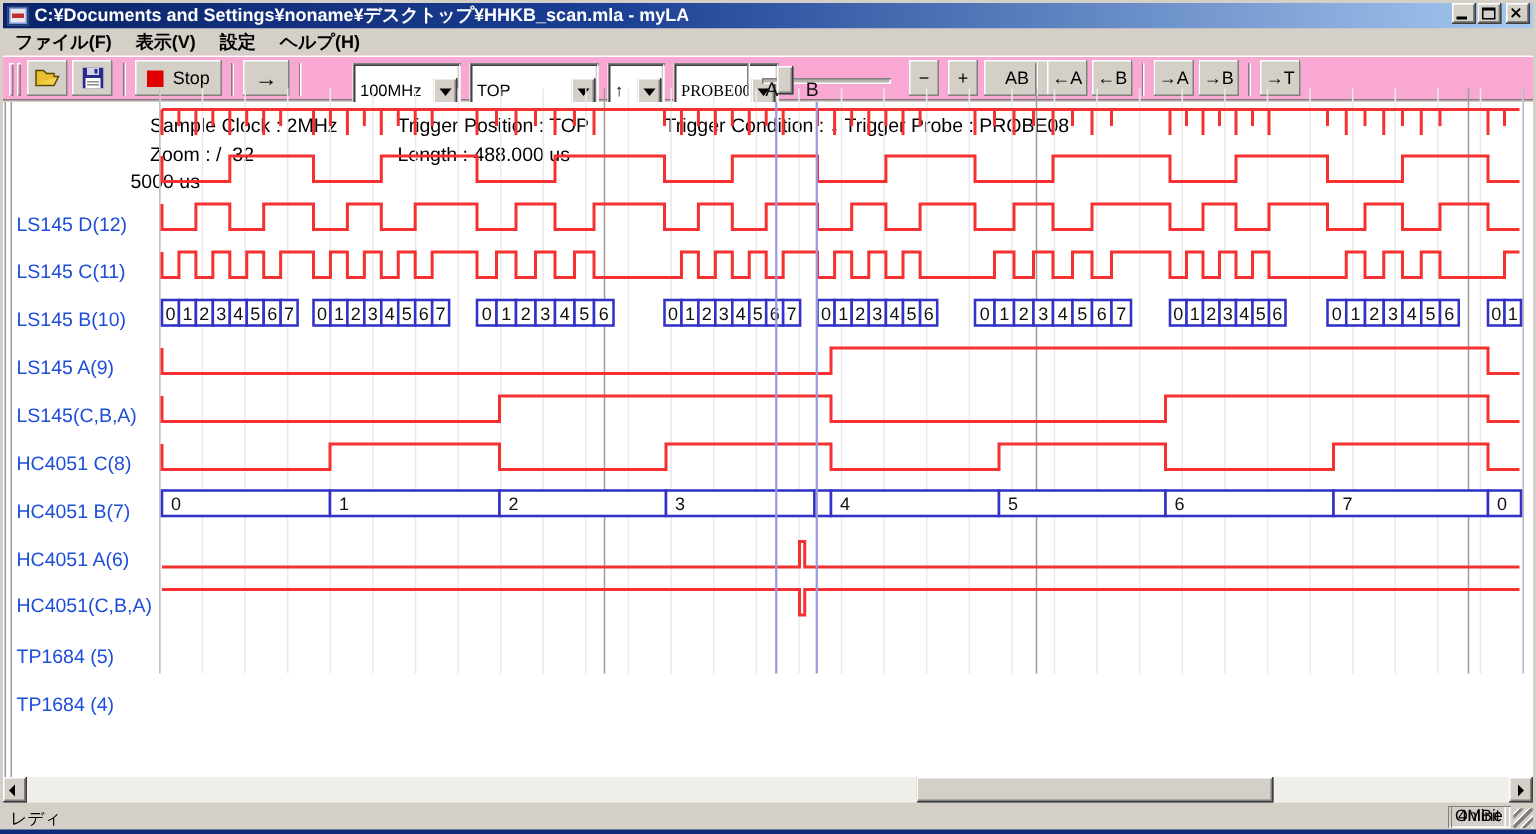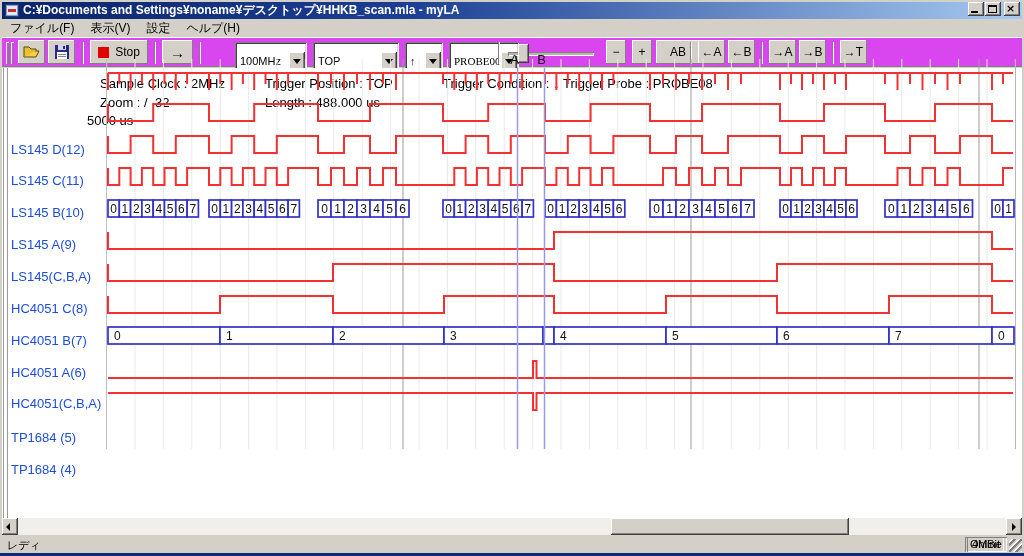--- a/index.html
+++ b/index.html
@@ -13,24 +13,24 @@
   #titlebar .title-text { font-size:12px; font-weight:bold; margin-left:4px; white-space:nowrap; overflow:hidden; }
   .tb-btn { position:absolute; top:2px; width:16px; height:14px; background:#d4d0c8;
     box-shadow:inset -1px -1px 0 #404040, inset 1px 1px 0 #fff, inset -2px -2px 0 #808080; }
   .glyph-min { position:absolute; left:3px; bottom:3px; width:7px; height:2px; background:#000; }
   .glyph-max { position:absolute; left:3px; top:3px; width:9px; height:8px; border:1px solid #000; border-top:2px solid #000; }
   .glyph-x { position:absolute; left:2px; top:0px; font-size:11px; font-weight:bold; color:#000; line-height:13px; font-family:"DejaVu Sans",sans-serif; }
   #app-icon { width:14px; height:13px; background:#7b9ae0; border:1px solid #243a72; position:relative; flex:none; }
   #app-icon:before { content:""; position:absolute; inset:1px; background:#e8e8e8; }
   #app-icon:after { content:""; position:absolute; left:2px; top:4px; width:8px; height:3px; background:#c03030; }
 
-  #menubar { position:absolute; left:2px; top:19px; right:2px; height:18px; background:#d4d0c8; display:flex; align-items:center; }
+  #menubar { position:absolute; left:2px; top:19px; right:2px; height:18px; background:#d4d0c8; display:flex; align-items:center;font-weight:bold; }
   .menu-item { padding:1px 8px; font-size:12px; color:#000; }
 
-  #toolbar { position:absolute; left:2px; top:37px; right:2px; height:30px; background:#d946ef;
+  #toolbar { position:absolute; left:2px; top:37px; right:2px; height:30px; background:#f9a8d4;
     border-top:1px solid #fff; border-bottom:1px solid #808080; }
   .grip { position:absolute; top:4px; height:22px; width:3px;
     box-shadow:inset 1px 1px 0 #fff, inset -1px -1px 0 #808080; }
   .tsep { position:absolute; top:4px; height:22px; width:2px;
     box-shadow:inset 1px 0 0 #808080, inset -1px 0 0 #fff; }
   .tool-btn { position:absolute; top:2px; height:24px; background:#d4d0c8; display:flex; align-items:center; justify-content:center;
     box-shadow:inset -1px -1px 0 #808080, inset 1px 1px 0 #fff; font-size:12px; color:#000; }
   .stop-square { width:11px; height:11px; background:#e00000; margin-right:6px; flex:none; }
   .dropdown { position:absolute; top:4px; height:38px; background:#fff;
     box-shadow:inset 1px 1px 0 #808080, inset -1px -1px 0 #fff, inset 2px 2px 0 #404040, inset -2px -2px 0 #d4d0c8;

